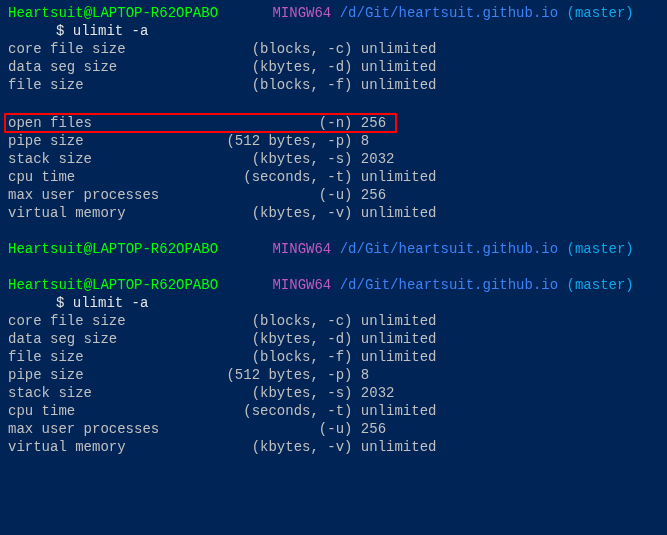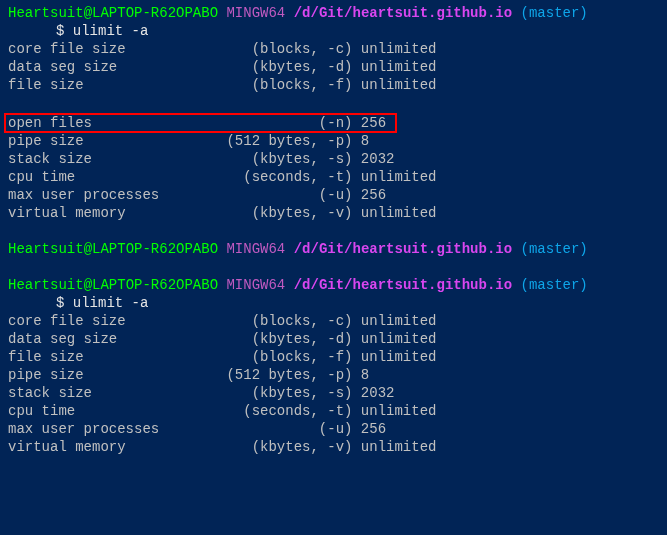--- a/index.html
+++ b/index.html
@@ -16,22 +16,22 @@
     height: 535px;
     overflow: hidden;
     padding: 4px 8px;
     box-sizing: border-box;
   }
   .line {
     white-space: pre;
     display: block;
   }
   .user   { color: #00ff00; margin-top: 12px; }
-  .host   { color: #c05ac0; }
-  .path   { color: #d946ef; font-weight: bold; }
+  .host   { color: #c05ac0; padding-left: 46px; }
+  .path   { color: #3b82f6; }
   .branch { color: #0ea5e9; }
   .white  { color: #e5e5e5; margin-left: 48px; }
   .gray   { color: #c0c0c0; }
   .hi-box {
     position: relative;
     display: block;
     margin-top: 20px;
   }
   .hi-box::after {
     content: "";

